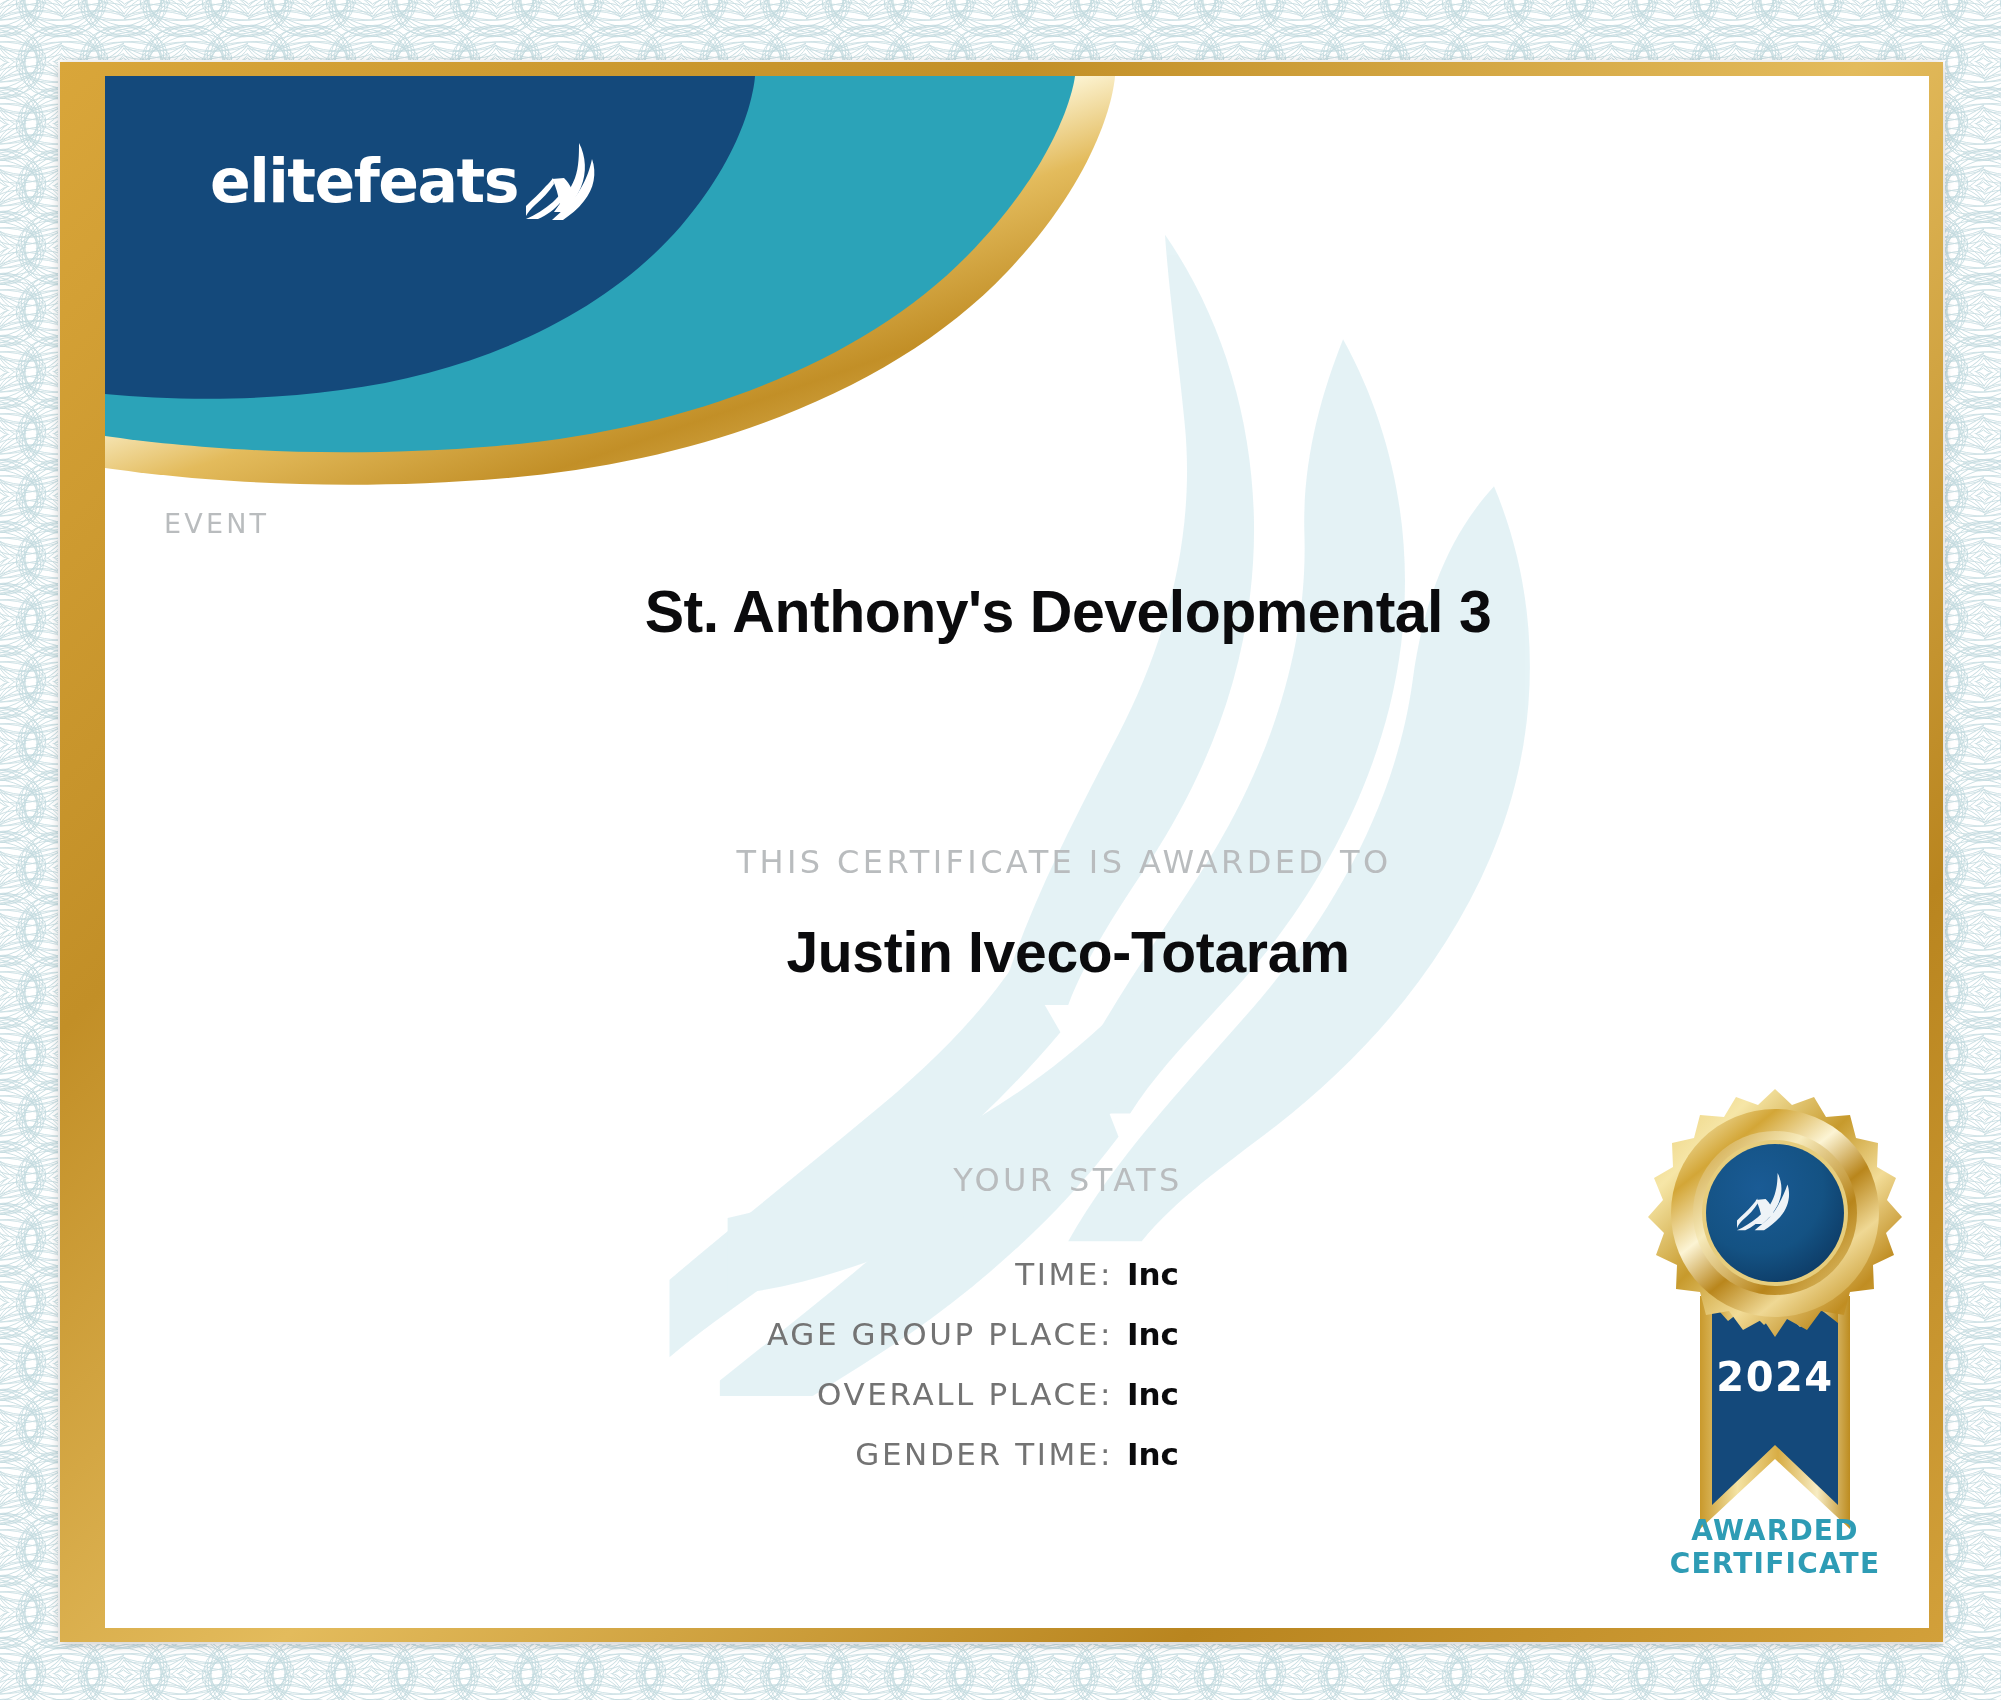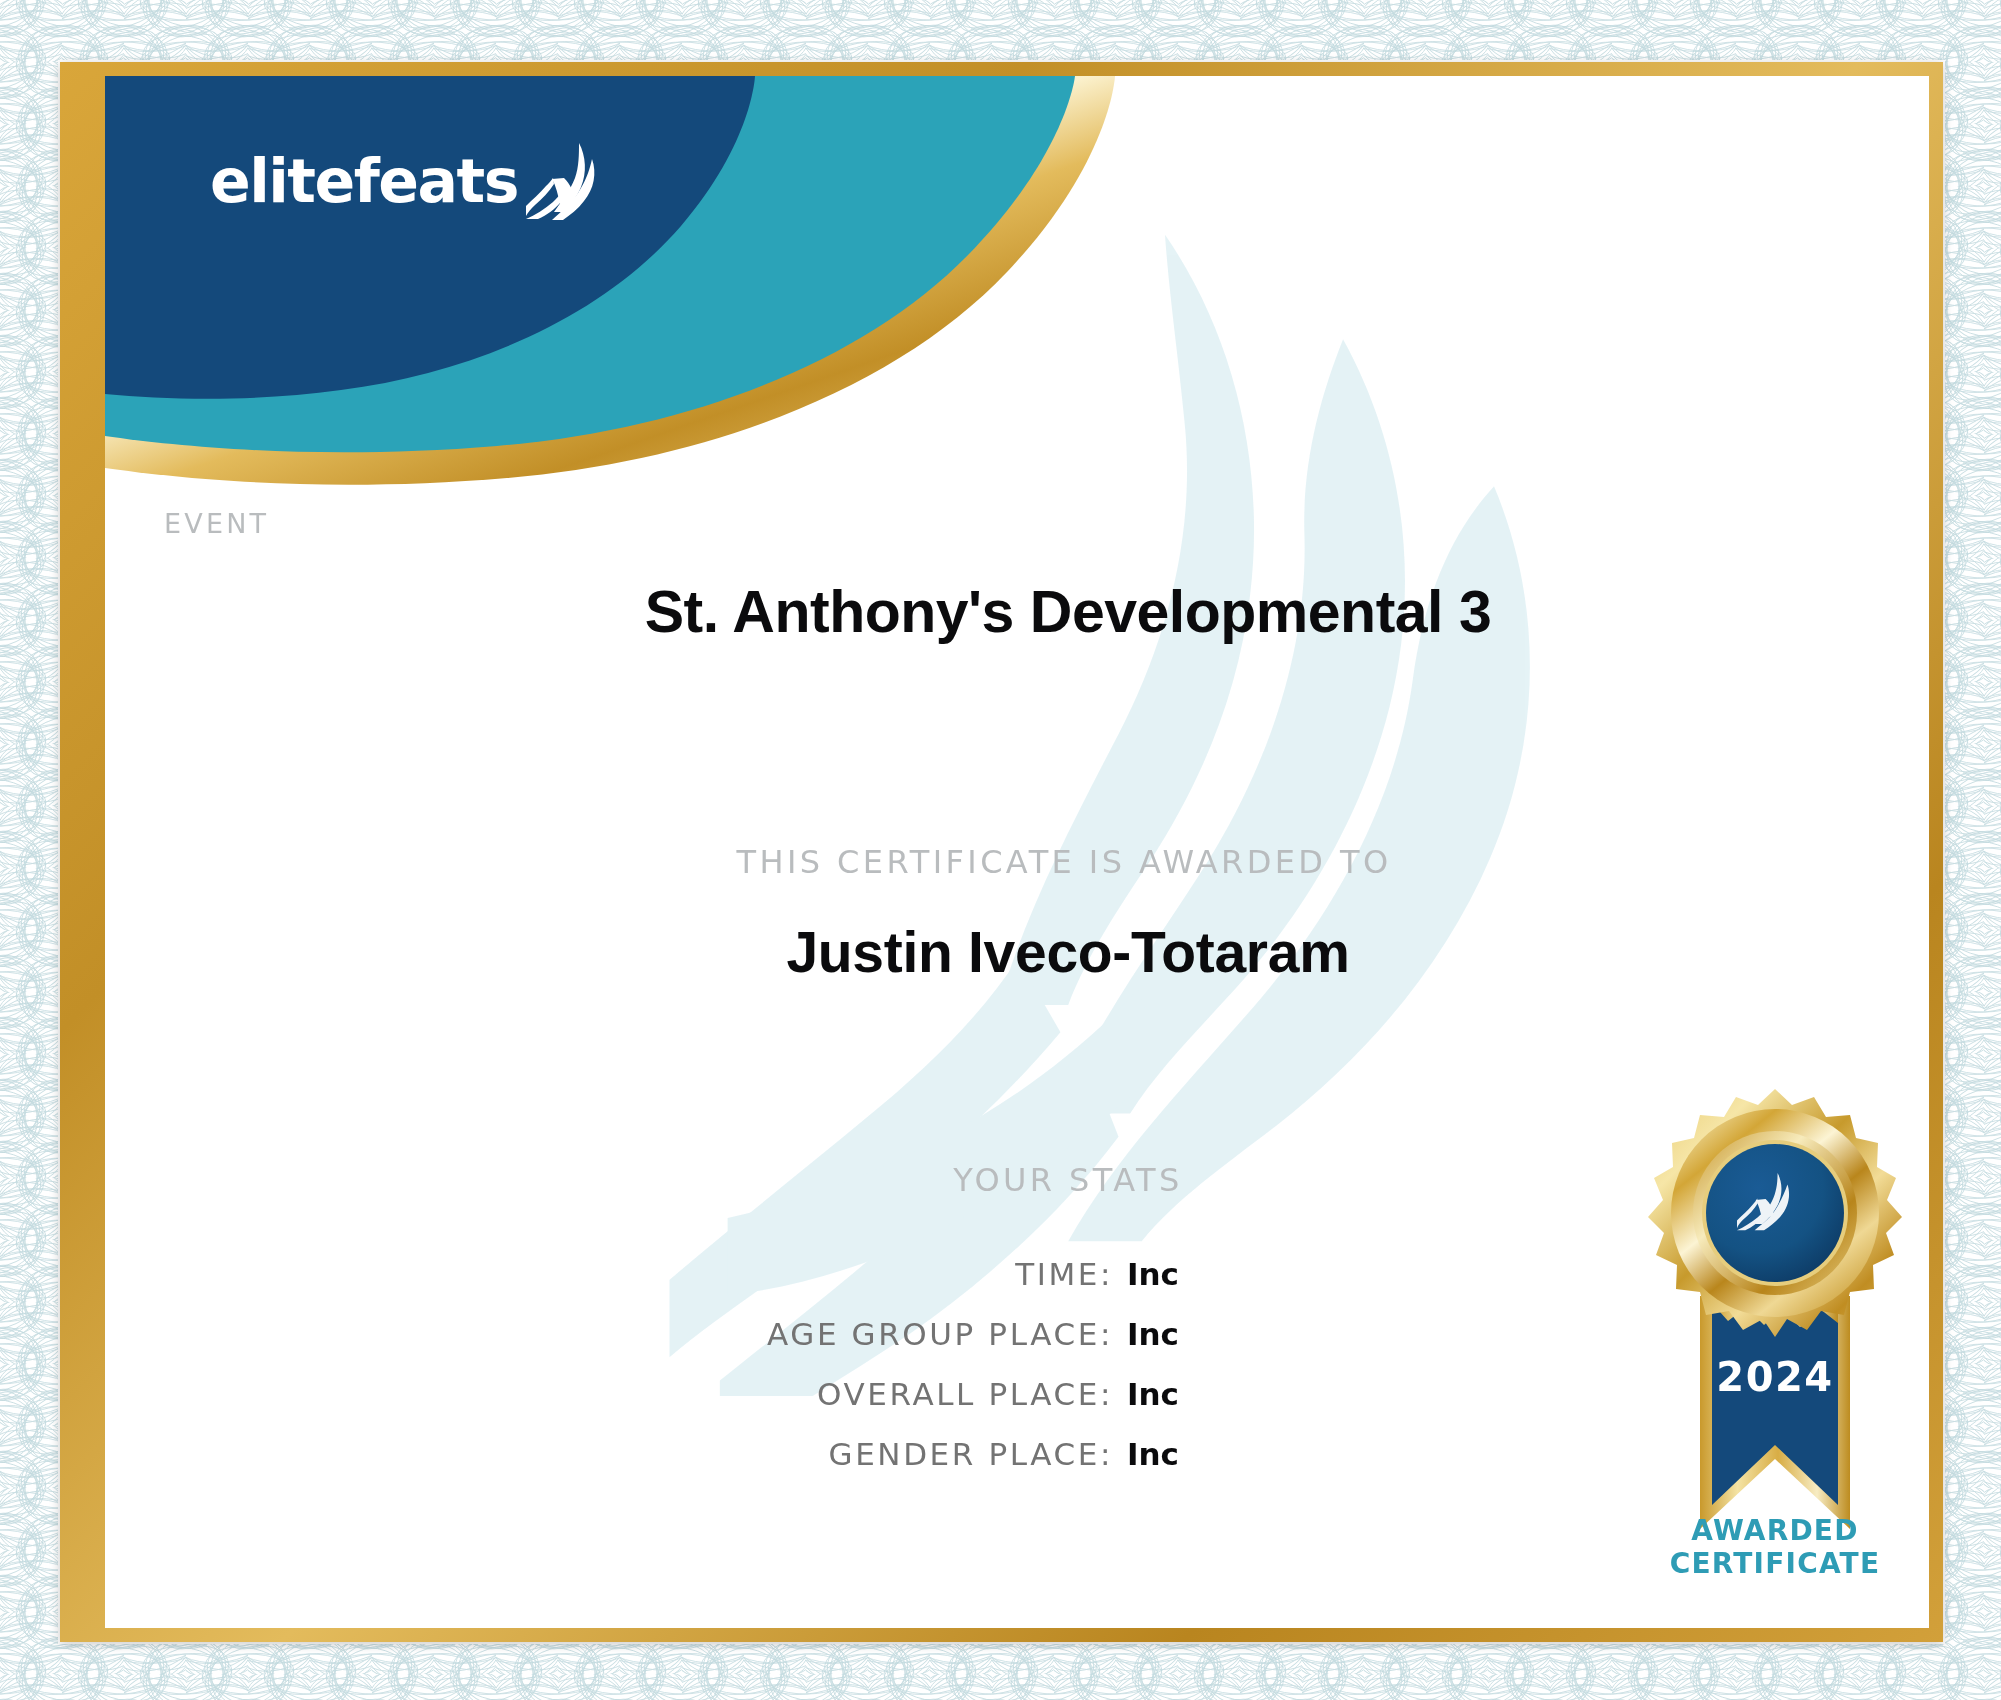--- a/index.html
+++ b/index.html
@@ -279,21 +279,21 @@
           </div>
           <div class="stat-row">
             <span class="stat-label">AGE GROUP PLACE:</span>
             <span class="stat-value">Inc</span>
           </div>
           <div class="stat-row">
             <span class="stat-label">OVERALL PLACE:</span>
             <span class="stat-value">Inc</span>
           </div>
           <div class="stat-row">
-            <span class="stat-label">GENDER PLACE:</span>
+            <span class="stat-label">GENDER TIME:</span>
             <span class="stat-value">Inc</span>
           </div>
         </div>
       </div>
 
       <svg class="medal" viewBox="0 0 290 470" xmlns="http://www.w3.org/2000/svg">
         <defs>
           <linearGradient id="gRosette" x1="0%" y1="0%" x2="100%" y2="100%">
             <stop offset="0%" stop-color="#e7c76a"></stop>
             <stop offset="22%" stop-color="#f6e6a7"></stop>

